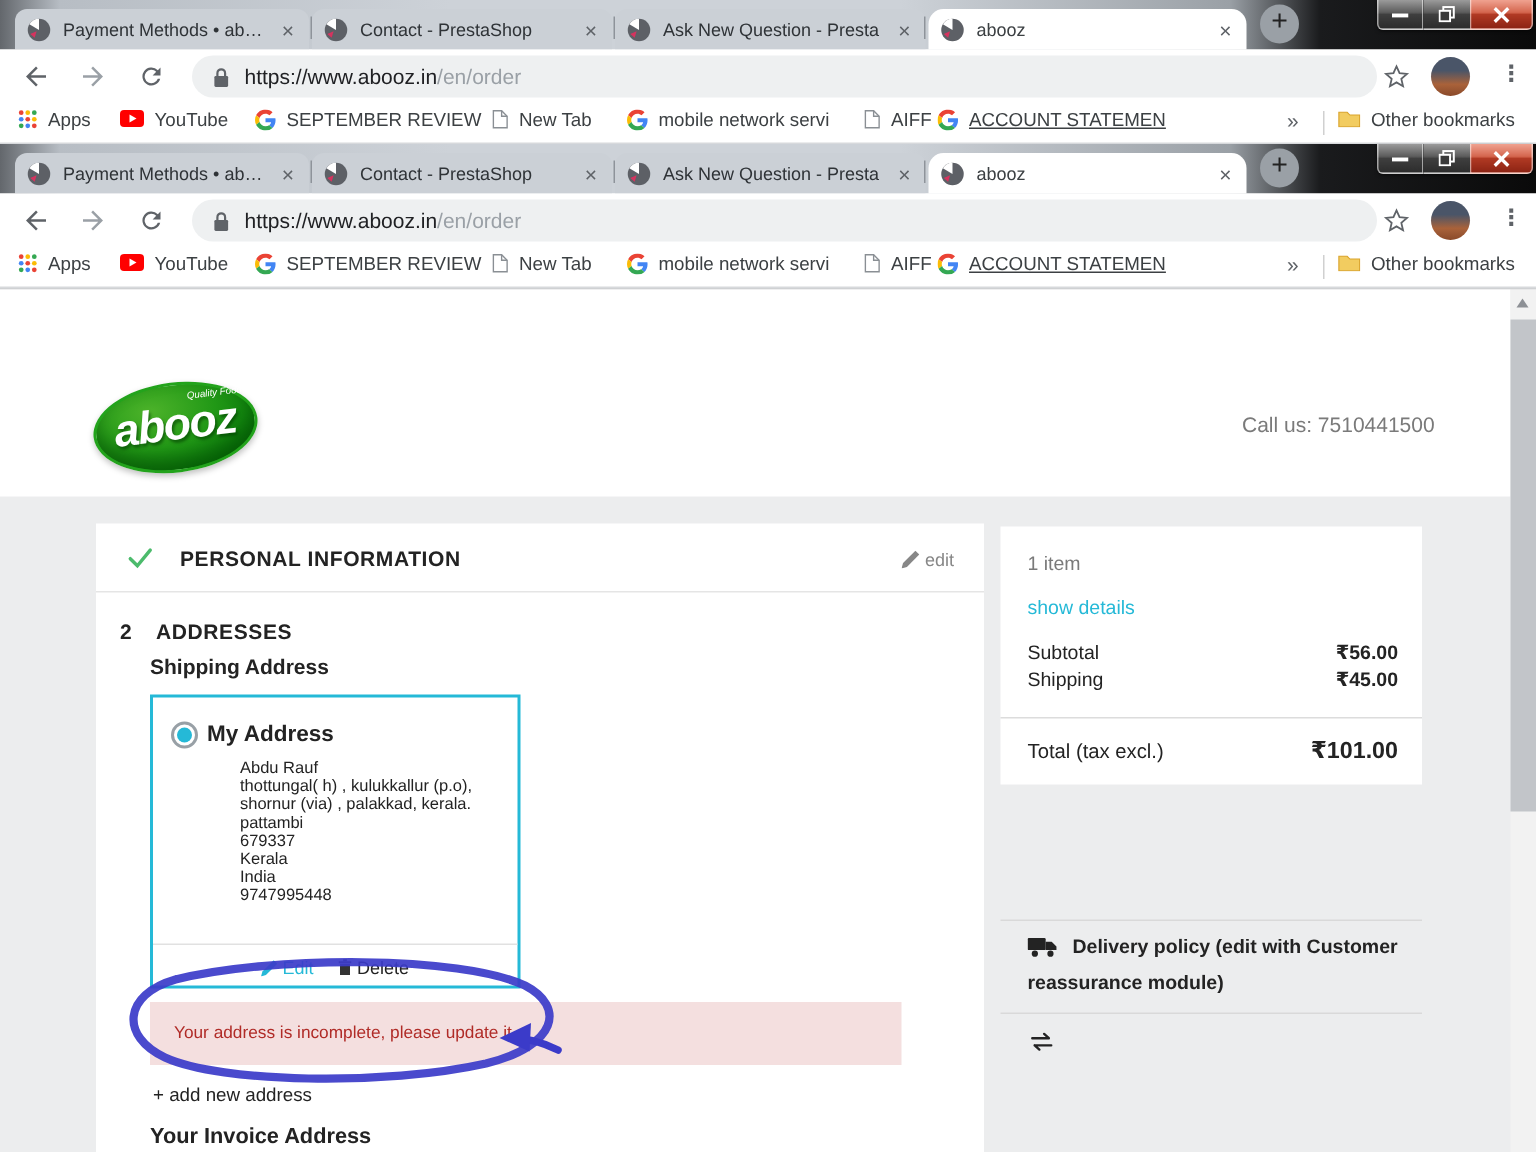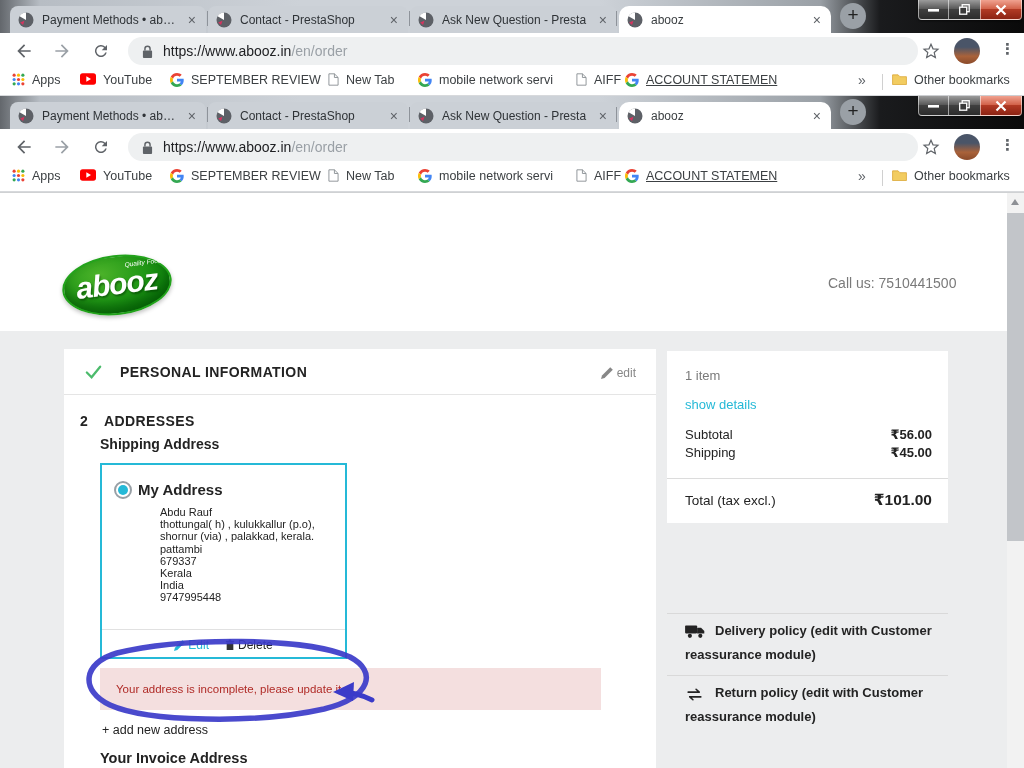--- a/index.html
+++ b/index.html
@@ -576,21 +576,21 @@
             <circle cx="19" cy="16" r="2.6" fill="#232323"></circle>
           </svg>
       </span><span>Delivery policy (edit with Customer reassurance module)</span>
     </div>
     <div class="policy-div pd2"></div>
     <div class="policy p3">
       <span class="p-icon">
         <svg viewBox="0 0 24 16" width="19" height="13">
             <path d="M4 5h14M18 5l-4-3.6M20 11H6M6 11l4 3.6" stroke="#232323" stroke-width="2" fill="none" stroke-linecap="round"></path>
           </svg>
-      </span><span>Return policy (edit with Customer reassurance module)</span>
+      </span>
     </div>
 
     <div class="scrollbar">
       <div class="sb-arrow"></div>
       <div class="sb-thumb"></div>
     </div>
   </div>
 </div>
 
 </body></html>

